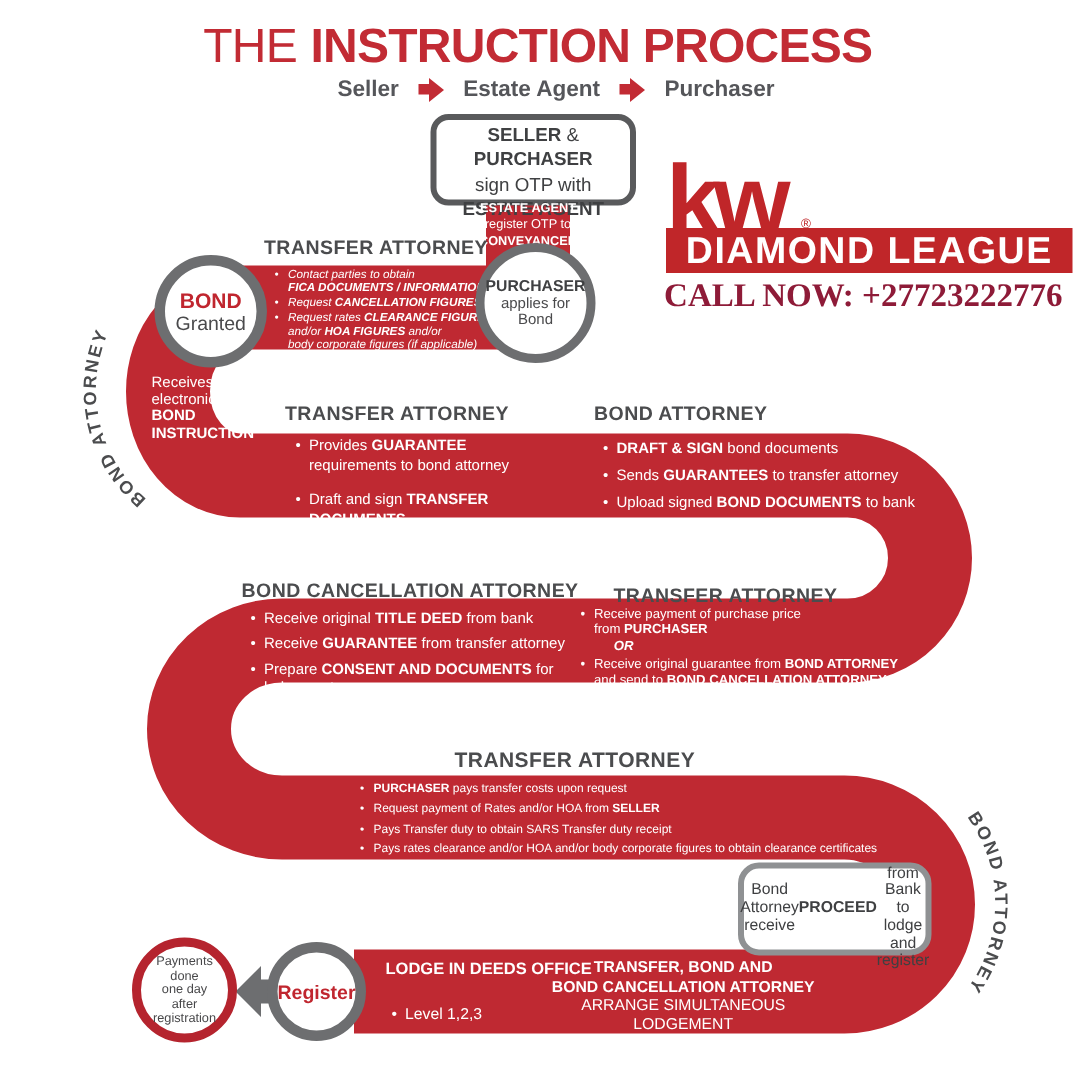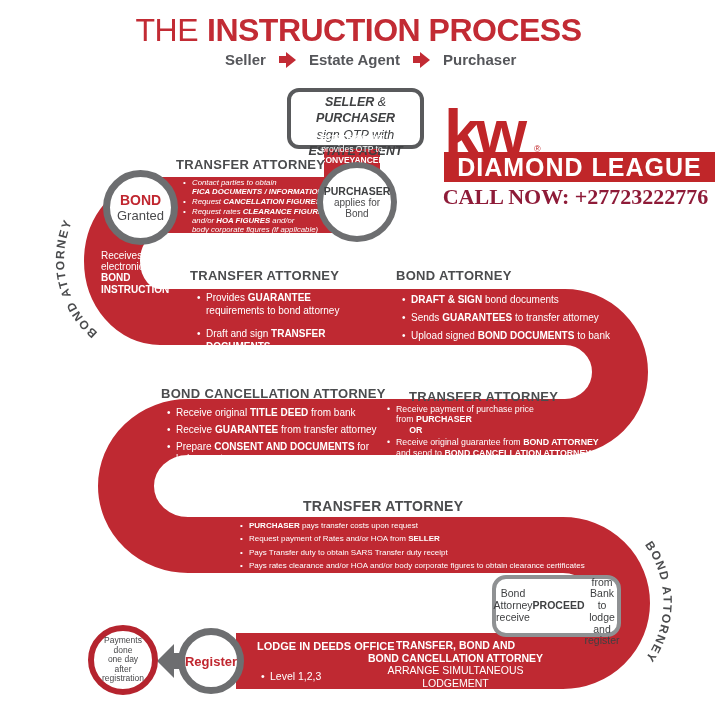--- a/index.html
+++ b/index.html
@@ -4,32 +4,32 @@
 <style>
   html,body{margin:0;padding:0;background:#fff;}
   #stage{position:relative;width:717px;height:717px;background:#fff;overflow:hidden;
          font-family:"Liberation Sans",sans-serif;}
   #ribbon-svg{position:absolute;left:0;top:0;z-index:1;}
   .ribbon{fill:none;stroke:var(--ribbon,#bf2932);stroke-width:56;}
   .curve-label{font-family:"Liberation Sans",sans-serif;font-size:12px;font-weight:bold;
                fill:var(--dark,#58595b);letter-spacing:1.5px;}
   .abs{position:absolute;z-index:2;}
   .b{font-weight:bold;}
-  .i{}
+  .i{font-style:italic;}
   
   #title{left:0;top:12px;width:100%;text-align:center;font-size:32px;color:var(--title_red,#c22b34);letter-spacing:-.5px;}
   #title .the{font-weight:400;margin-right:9px;}
   #title .rest{font-weight:700;}
   #flow{left:225px;top:51px;display:flex;align-items:center;gap:13px;font-size:15px;font-weight:bold;color:#55565a;}
   .flow-arrow{display:inline-flex;align-items:center;height:16px;}
   .flow-arrow .tail{width:7px;height:7px;background:var(--title_red,#c22b34);}
   .flow-arrow .head{width:0;height:0;border-top:8px solid transparent;border-bottom:8px solid transparent;border-left:10px solid var(--title_red,#c22b34);}
   
-  #otp{left:287px;top:88px;width:129px;height:51px;background:#fff;border:4px solid #595a5c;border-radius:12px;
-       text-align:center;font-size:12.5px;line-height:1.3;color:#3f4042;padding-top:2px;font-style:italic;}
+  #otp{left:287px;top:76px;width:129px;height:51px;background:#fff;border:4px solid #595a5c;border-radius:12px;
+       text-align:center;font-size:12.5px;line-height:1.3;color:#3f4042;padding-top:2px;}
   #otp .l3{font-weight:bold;}
   
   #strip-note{left:310px;top:133px;width:84px;text-align:center;font-size:8.5px;line-height:1.3;color:#fff;}
   
   #kw-letters{left:444px;top:100px;font-size:66px;line-height:1;font-weight:bold;letter-spacing:-5px;color:var(--logo_red,#c02629);}
   #kw-reg{left:534px;top:144px;font-size:9px;color:var(--logo_red,#c02629);}
   #team-bar{left:545px;top:121px;width:170px;height:29px;background:var(--logo_red,#c02629);color:#fff;
             font-size:17px;letter-spacing:3px;line-height:29px;padding-left:13px;box-sizing:border-box;}
   #league-bar{left:444px;top:152px;width:271px;height:30px;background:var(--logo_red,#c02629);color:#fff;
               text-align:center;font-size:25px;font-weight:bold;letter-spacing:1px;line-height:30px;}
@@ -121,21 +121,21 @@
   </div>
 
   <div id="otp" class="abs">
     <div class="l1"><span class="b">SELLER</span><span> &amp; </span><span class="b">PURCHASER</span></div>
     <div class="l2">sign OTP with</div>
     <div class="l3">ESTATE AGENT</div>
   </div>
 
   <div id="strip-note" class="abs">
     <div class="b">ESTATE AGENT</div>
-    <div>provides OTP to</div>
+    <div>register OTP to</div>
     <div class="b">CONVEYANCER</div>
   </div>
 
   <div id="kw-letters" class="abs">kw</div>
   <div id="kw-reg" class="abs">®</div>
   <div id="league-bar" class="abs">DIAMOND LEAGUE</div>
   <div id="call-now" class="abs">CALL NOW: +27723222776</div>
 
   <div id="h-ta1" class="abs sec-heading">TRANSFER ATTORNEY</div>
   <div id="b-ta1" class="abs bullets"><div class="bli"><span>Contact parties to obtain

